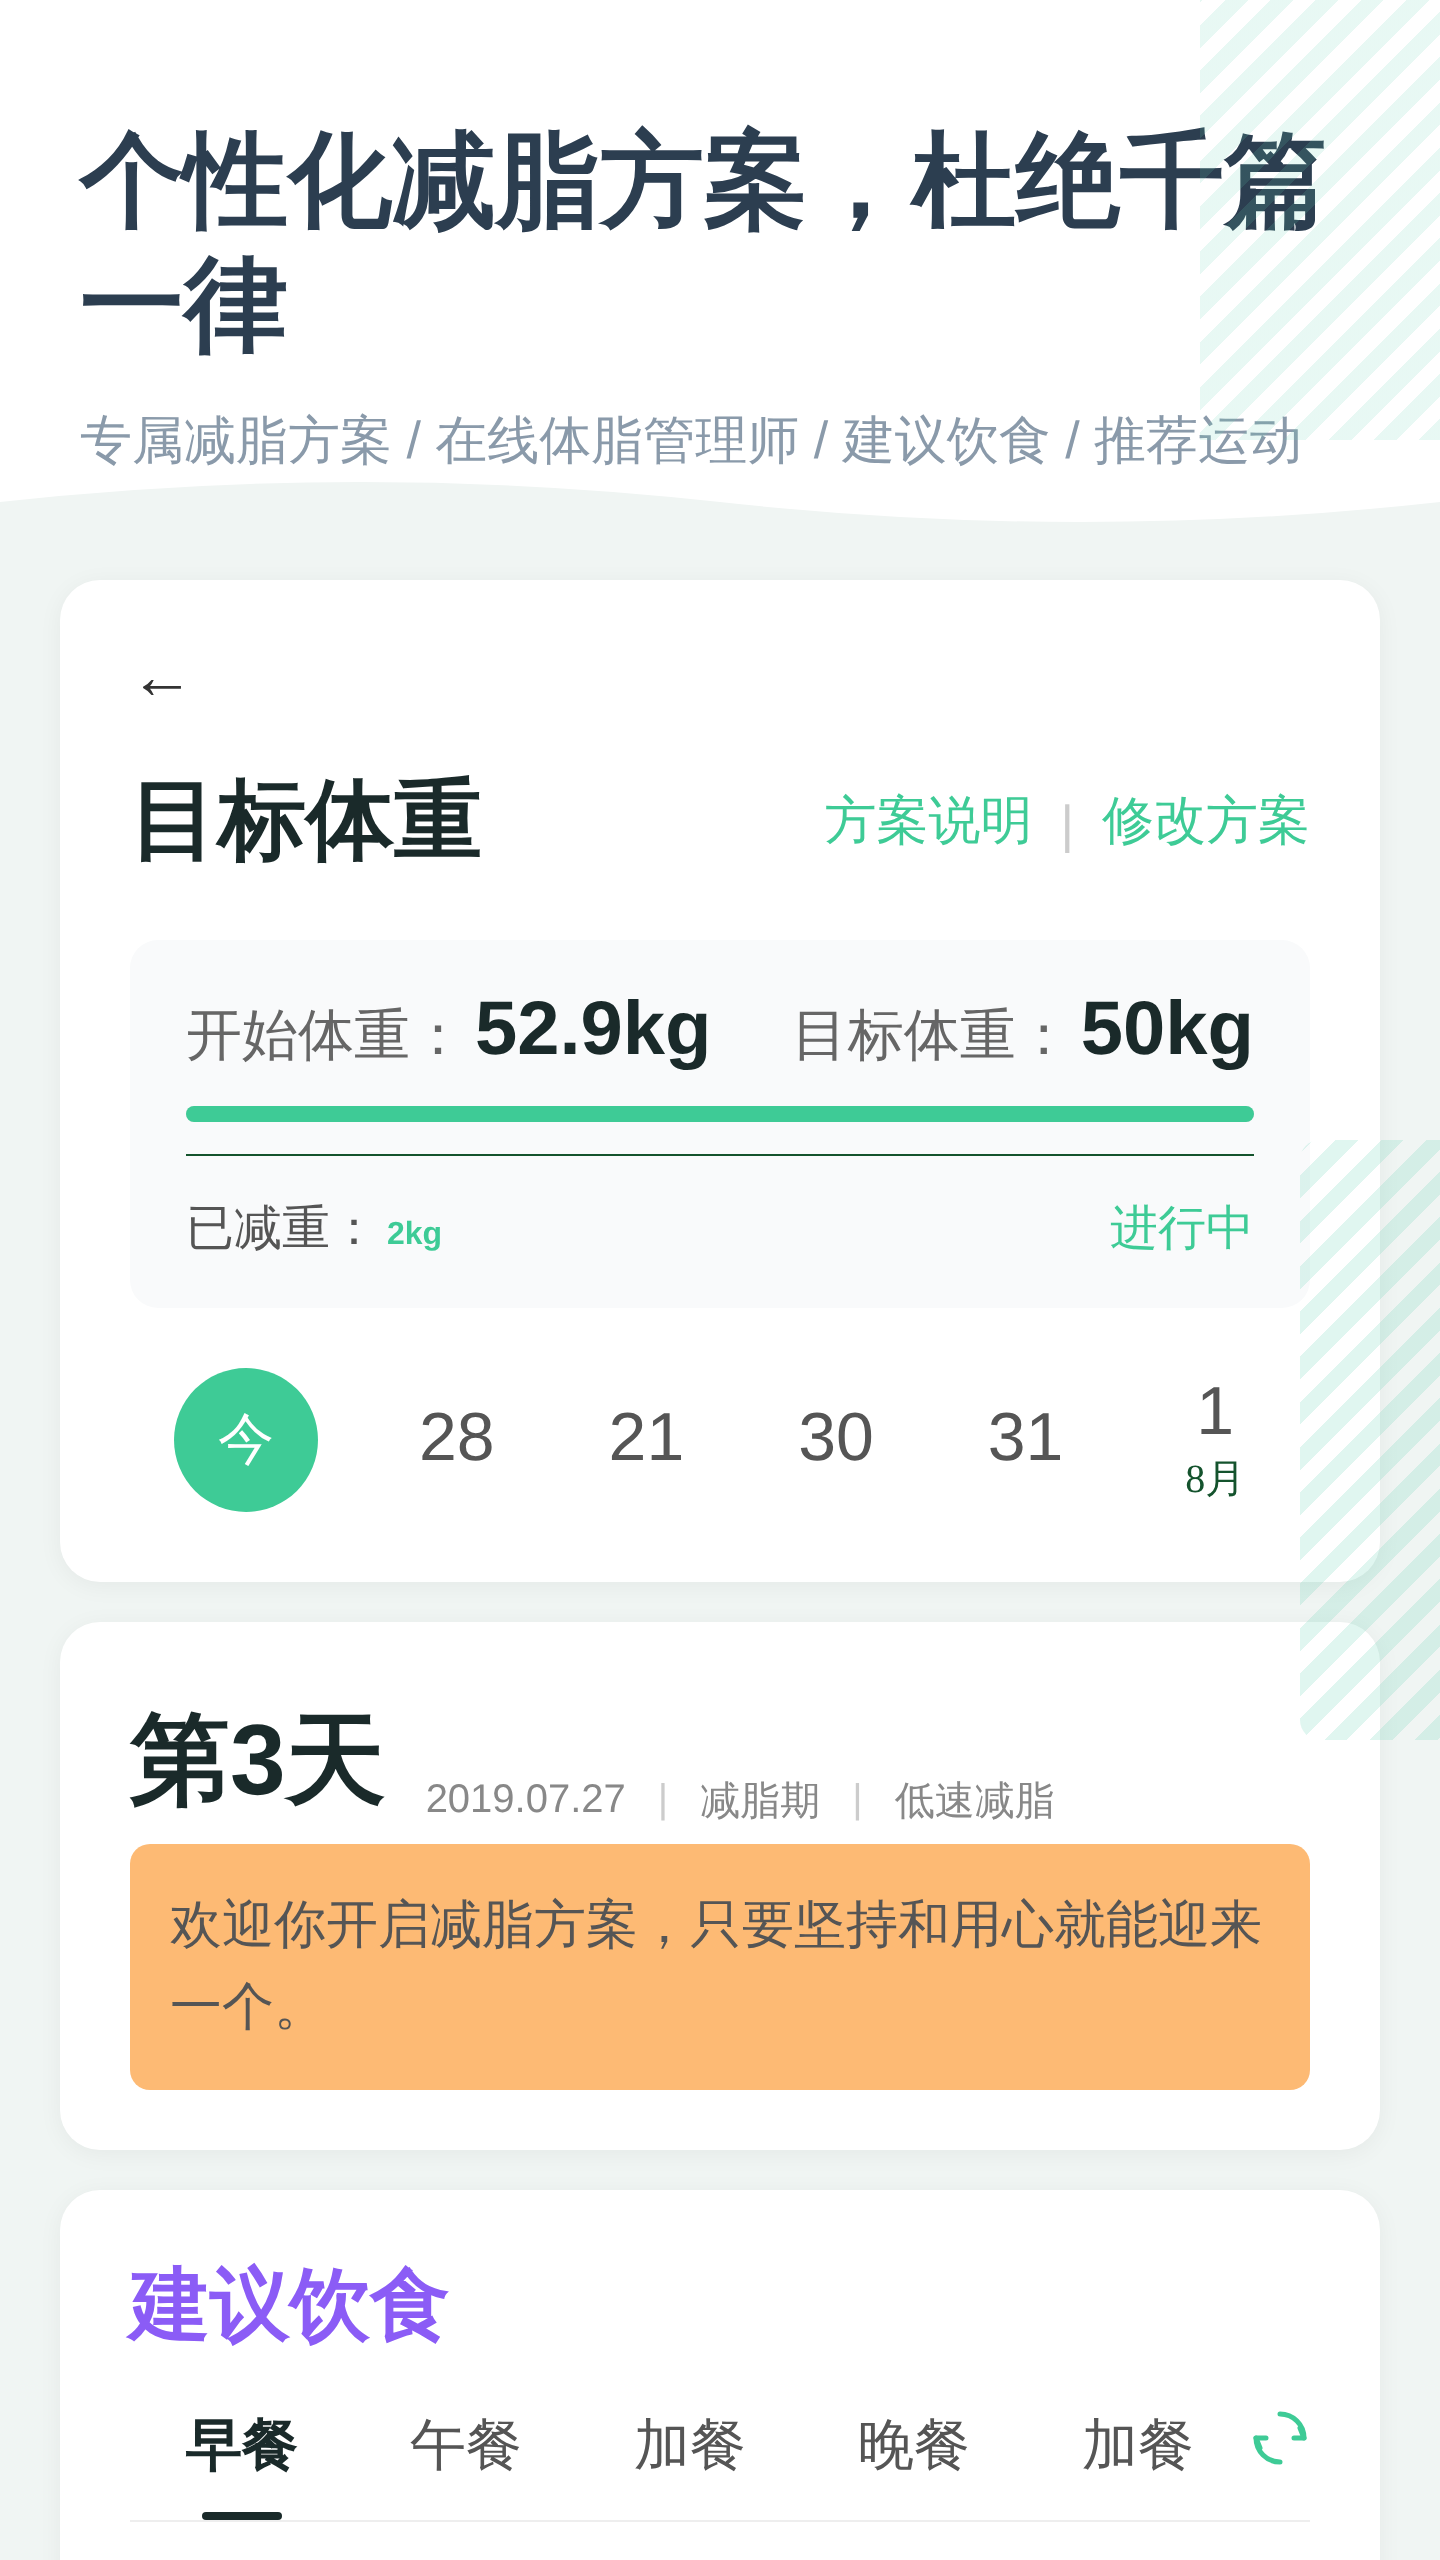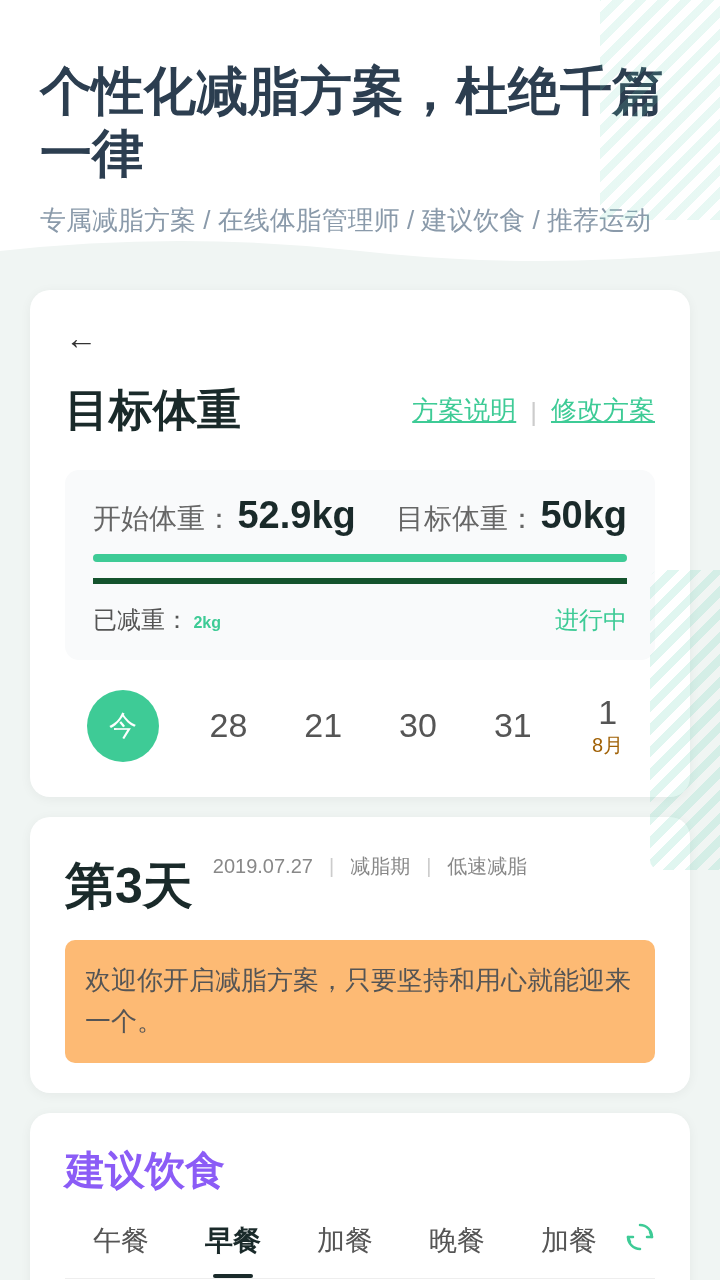--- a/index.html
+++ b/index.html
@@ -97,21 +97,20 @@
       font-size: 44px;
       font-weight: 700;
       color: #1a2a2a;
     }
     .card-actions {
       display: flex;
       align-items: flex-end;
       gap: 14px;
       font-size: 26px;
       color: #3ecb96;
-      text-decoration: underline;
     }
     .card-actions span {
       cursor: pointer;
     }
     .card-divider {
       color: #ccc;
       font-size: 26px;
     }
 
     
@@ -147,21 +146,21 @@
       height: 100%;
       background: #3ecb96;
       border-radius: 4px;
       width: 100%;
     }
     .weight-status-row {
       display: flex;
       justify-content: space-between;
       align-items: center;
       padding-top: 20px;
-      border-top: 6px solid #14532d;
+      border-top: 1px solid #14532d;
       margin-top: 16px;
     }
     .weight-lost {
       font-size: 24px;
       color: #555;
     }
     .weight-lost-val {
       color: #3ecb96;
       font-weight: 600;
     }
@@ -203,36 +202,37 @@
       display: flex;
       flex-direction: column;
       align-items: center;
     }
     .date-item-wrap .date-num {
       font-size: 34px;
       color: #555;
     }
     .date-item-wrap .date-month {
       font-size: 20px;
-      color: #a16207;
+      color: #14532d;
+      font-family: Liberation Serif, serif;
     }
 
     
     .day-card {
       background: #fff;
       border-radius: 20px;
       padding: 36px 35px 30px;
       margin-bottom: 20px;
       box-shadow: 0 2px 12px rgba(0,0,0,0.05);
     }
     .day-header {
       display: flex;
-      align-items: flex-start;
+      align-items: flex-end;
       gap: 20px;
-      margin-bottom: 20px;
+      margin-bottom: 8px;
     }
     .day-number {
       font-size: 50px;
       font-weight: 700;
       color: #1a2a2a;
     }
     .day-meta {
       display: flex;
       align-items: center;
       gap: 16px;
@@ -420,22 +420,22 @@
           <span class="day-meta-sep">|</span>
           <span>低速减脂</span>
         </div>
       </div>
       <div class="day-desc">欢迎你开启减脂方案，只要坚持和用心就能迎来一个。</div>
     </div>
 
     <div class="diet-section">
       <div class="diet-title">建议饮食</div>
       <div class="diet-tabs">
+        <div class="diet-tab active">早餐</div>
         <div class="diet-tab">午餐</div>
-        <div class="diet-tab active">早餐</div>
         <div class="diet-tab">加餐</div>
         <div class="diet-tab">晚餐</div>
         <div class="diet-tab">加餐</div>
         <div class="diet-tab-refresh">
           <svg width="30" height="30" viewBox="0 0 30 30" xmlns="http://www.w3.org/2000/svg">
             <path d="M15 3 A12 12 0 0 1 27 15" stroke="#3ecb96" stroke-width="2.5" fill="none" stroke-linecap="round"></path>
             <path d="M25 10 L27 15 L22 15" stroke="#3ecb96" stroke-width="2.5" fill="none" stroke-linecap="round" stroke-linejoin="round"></path>
             <path d="M15 27 A12 12 0 0 1 3 15" stroke="#3ecb96" stroke-width="2.5" fill="none" stroke-linecap="round"></path>
             <path d="M5 20 L3 15 L8 15" stroke="#3ecb96" stroke-width="2.5" fill="none" stroke-linecap="round" stroke-linejoin="round"></path>
           </svg>

